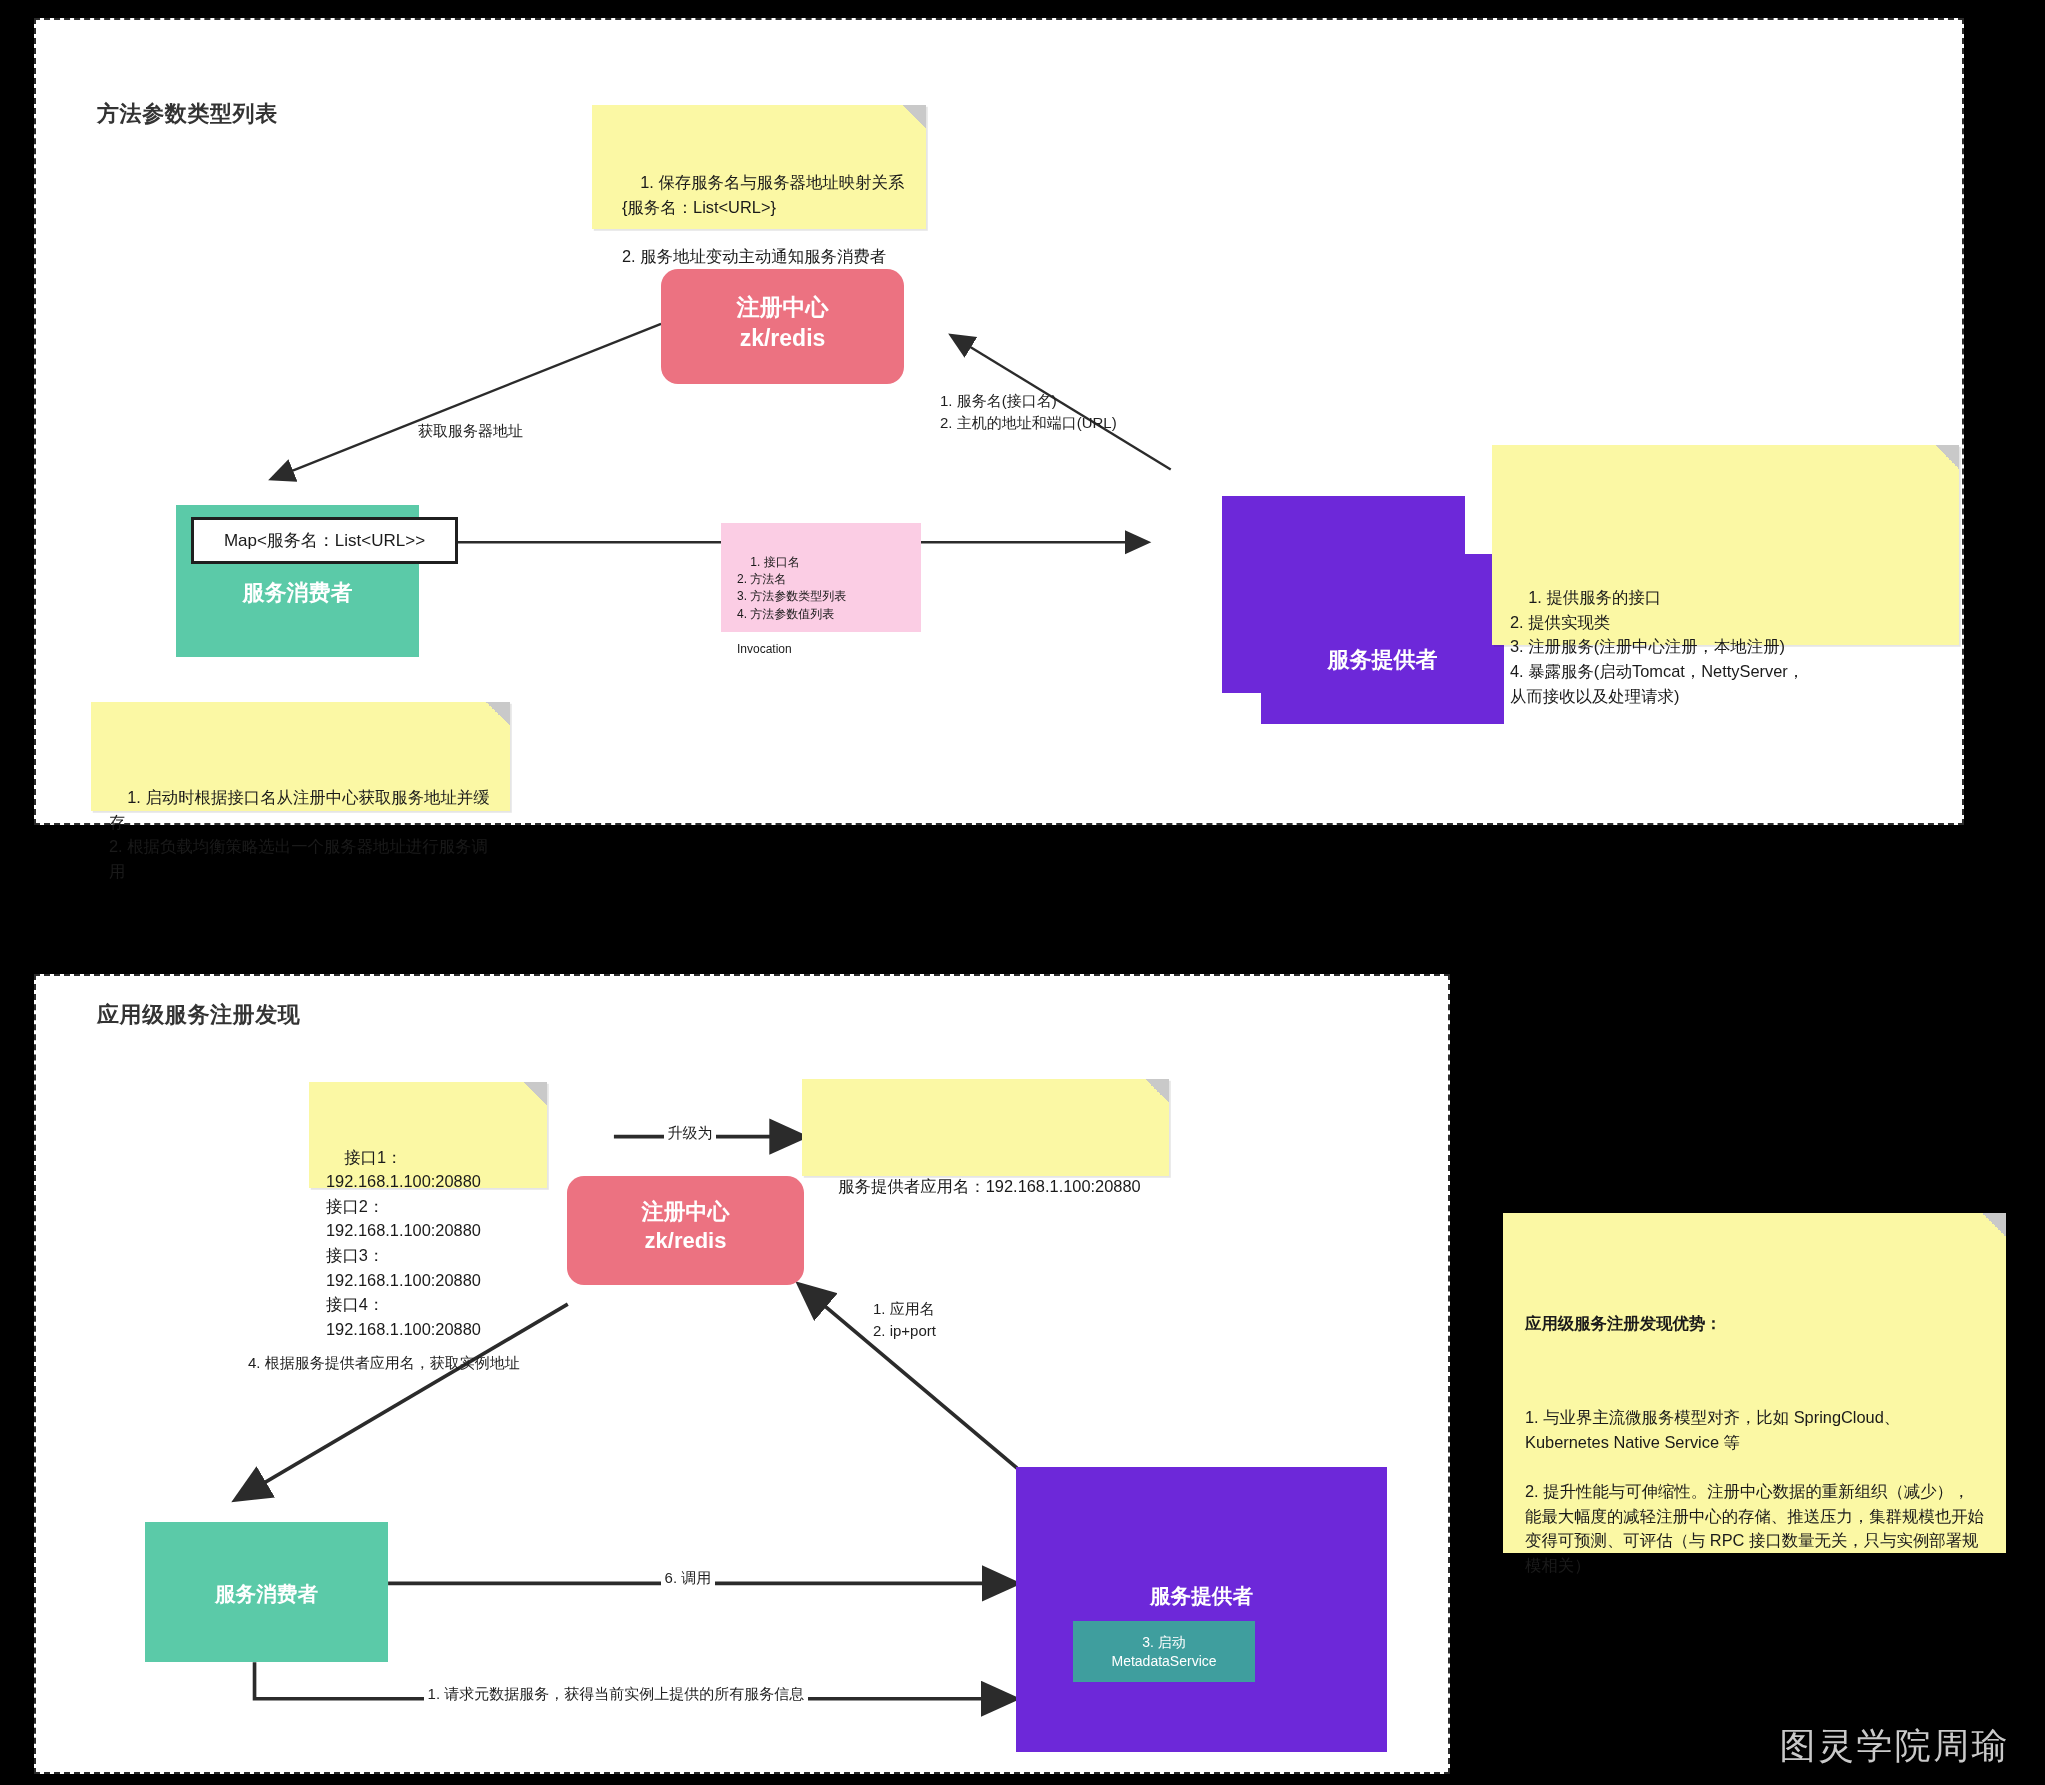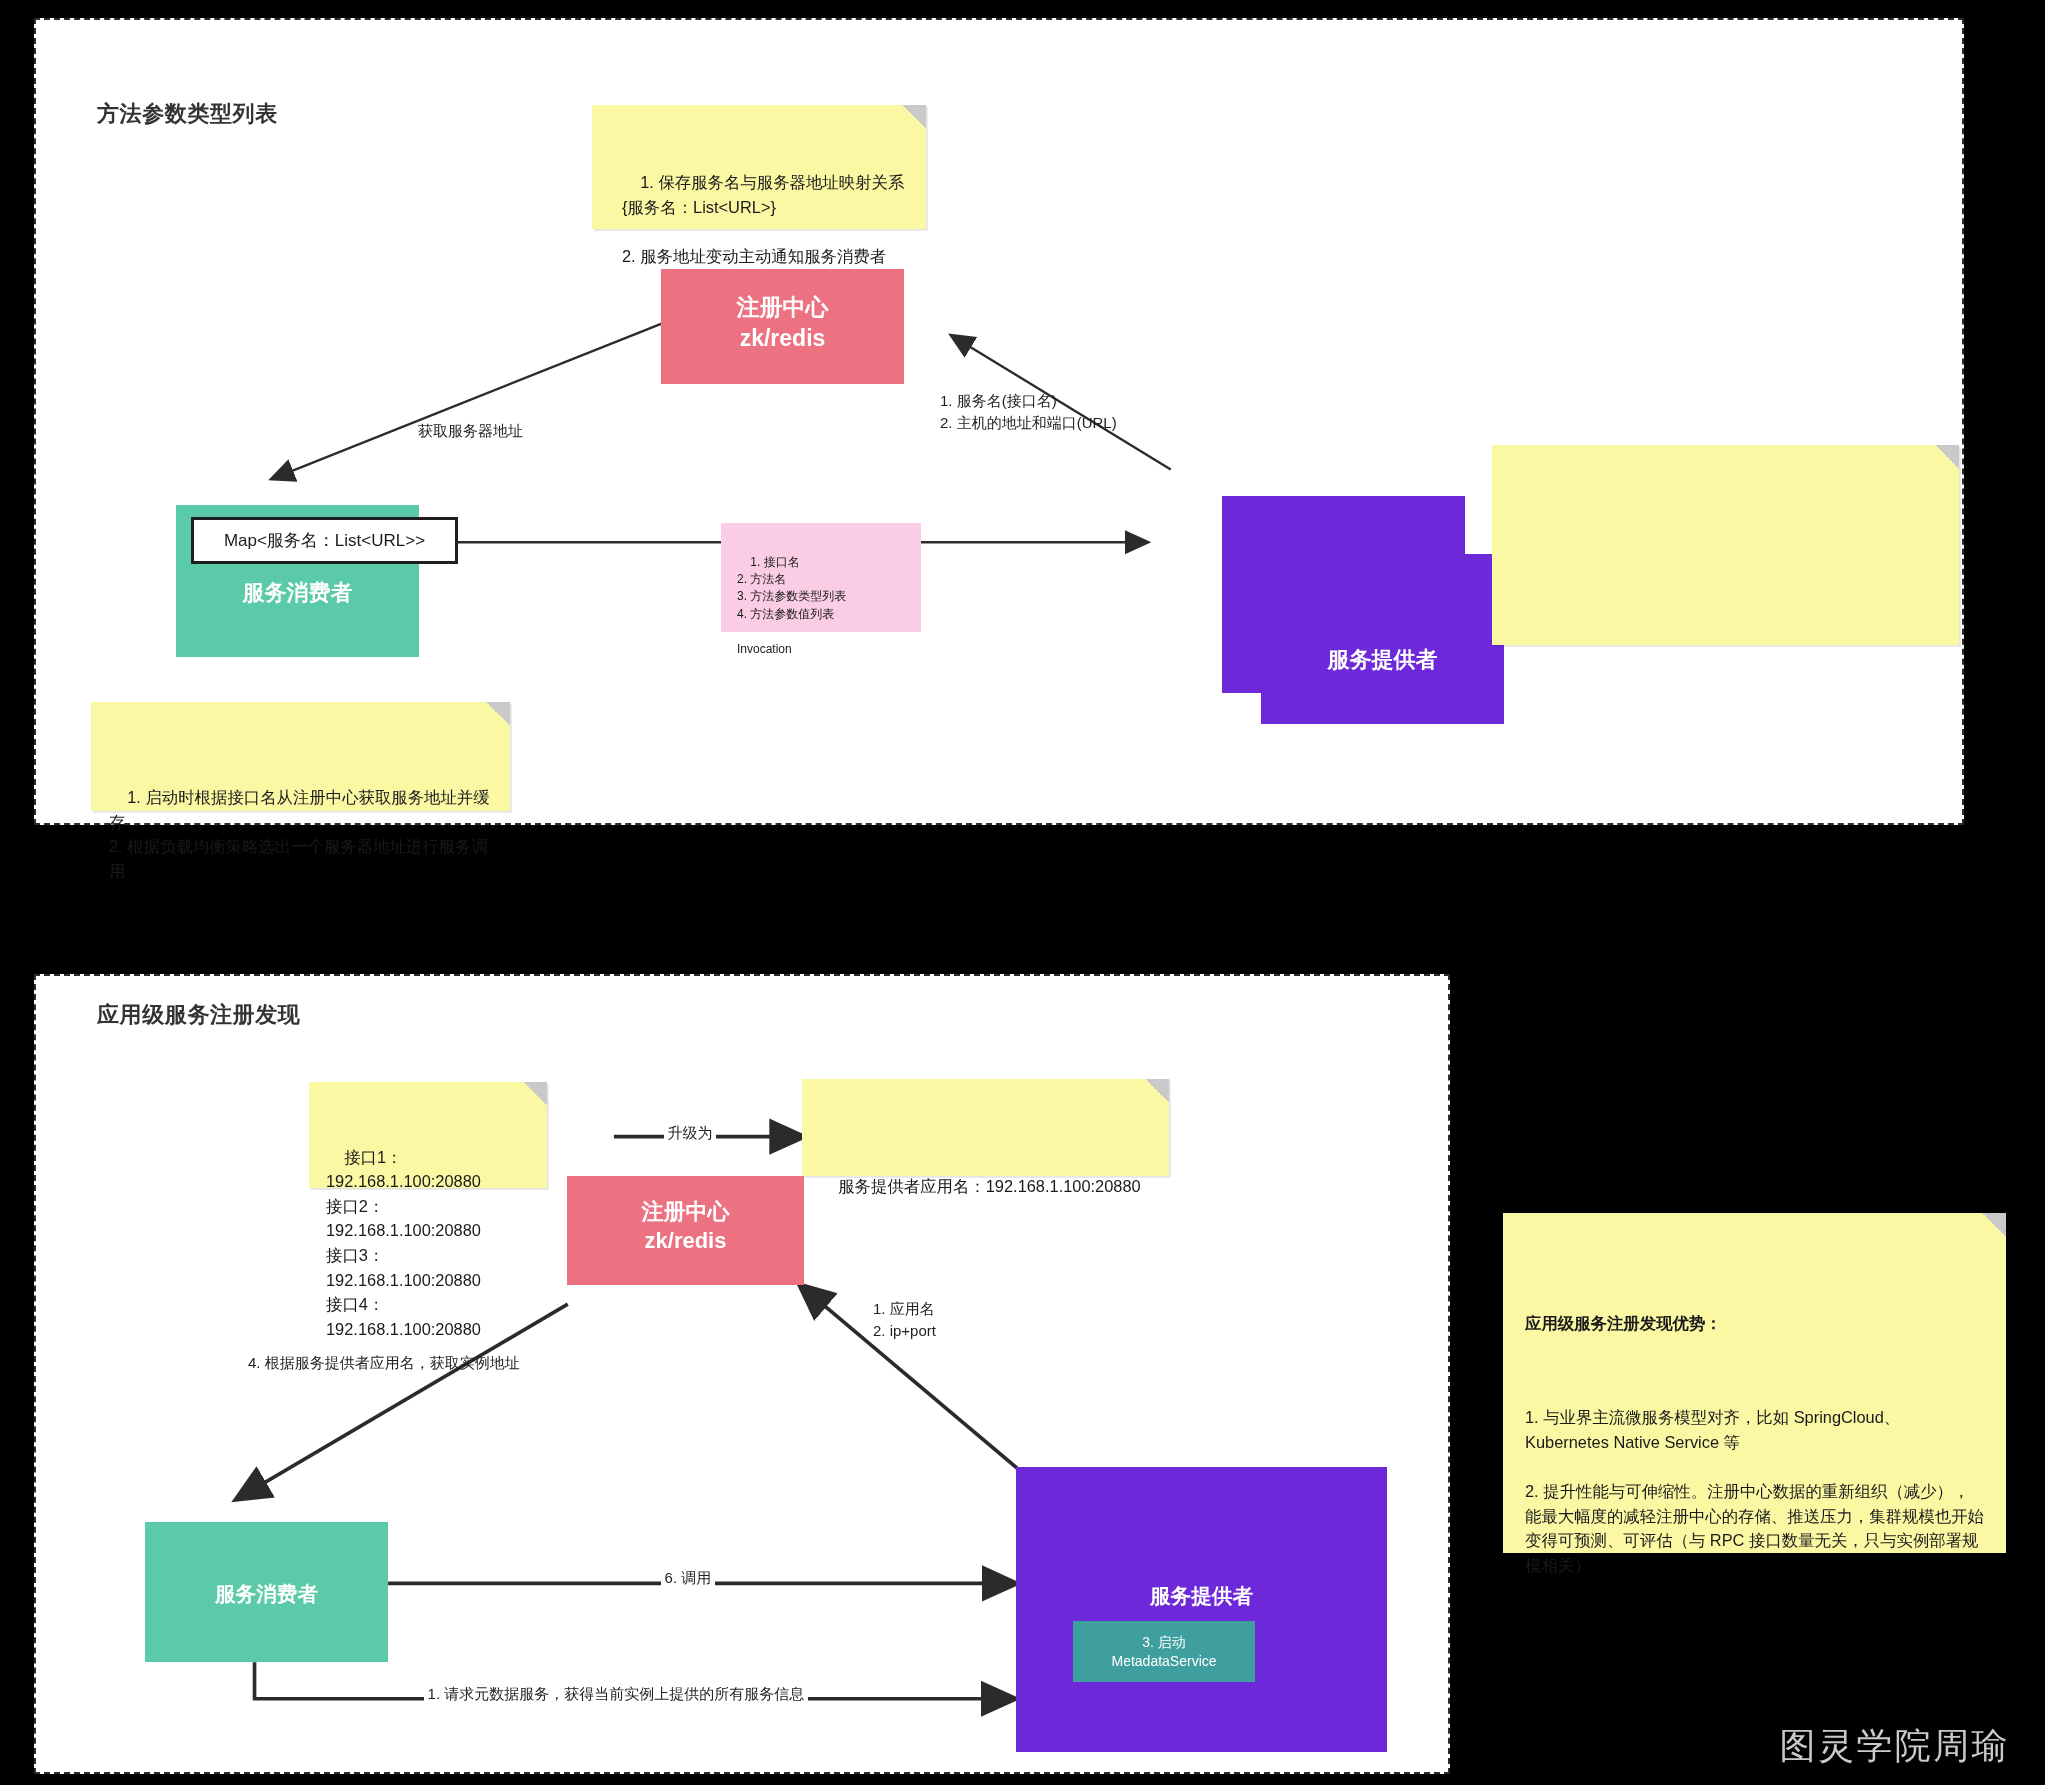--- a/index.html
+++ b/index.html
@@ -13,21 +13,21 @@
 
   .note{position:absolute;background:#fbf8a4;box-sizing:border-box;
         font-size:16.4px;color:#1a1a1a;line-height:1.5;padding:16px 18px;white-space:pre-wrap;}
   .note .fold{position:absolute;right:0;top:0;width:24px;height:24px;
         background:linear-gradient(225deg,#c9c9c9 0 50%,transparent 50% 100%);}
   .note.shadow{box-shadow:1.8px 1.8px 0 rgba(0,0,0,.10);}
 
   .box{position:absolute;box-sizing:border-box;color:#fff;font-weight:bold;}
   .box .lbl{position:absolute;left:0;right:0;text-align:center;}
 
-  .registry{background:#ec7281;}
+  .registry{background:#ec7281;border-radius:17px;}
   .consumer{background:#5bcaa8;}
   .provider{background:#6d28d9;}
   .meta{background:#3f9e9e;color:#fff;font-size:14px;line-height:1.35;text-align:center;
         display:flex;align-items:center;justify-content:center;font-weight:normal;}
 
   .pinkbox{position:absolute;background:#fbcde4;font-size:12px;color:#1a1a1a;
         line-height:1.45;padding:13.3px 16px;box-sizing:border-box;white-space:pre-wrap;}
 
   .maptag{position:absolute;background:#fff;border:3px solid #1f1f1f;color:#1a1a1a;
         font-weight:normal;font-size:17px;display:flex;align-items:center;justify-content:center;}
@@ -93,20 +93,25 @@
 Invocation</span>
   </div>
 
   <div class="box provider" style="left:1186px;top:476px;width:243px;height:197px;"></div>
   <div class="box provider" style="left:1225px;top:534px;width:243px;height:170px;">
     <div class="lbl" style="top:91px;font-size:22px;">服务提供者</div>
   </div>
 
   <div class="note shadow" style="left:1456px;top:425px;width:467px;height:200px;padding-top:91px;">
     <span class="fold"></span>
+    <span>1. 提供服务的接口
+2. 提供实现类
+3. 注册服务(注册中心注册，本地注册)
+4. 暴露服务(启动Tomcat，NettyServer，
+从而接收以及处理请求)</span>
   </div>
 
   <div class="note shadow" style="left:55px;top:682px;width:419px;height:109px;padding-top:34px;">
     <span class="fold"></span>
     <span>1. 启动时根据接口名从注册中心获取服务地址并缓存
 2. 根据负载均衡策略选出一个服务器地址进行服务调用</span>
   </div>
 </div>
 
 <div class="canvas" id="panel-bottom">

